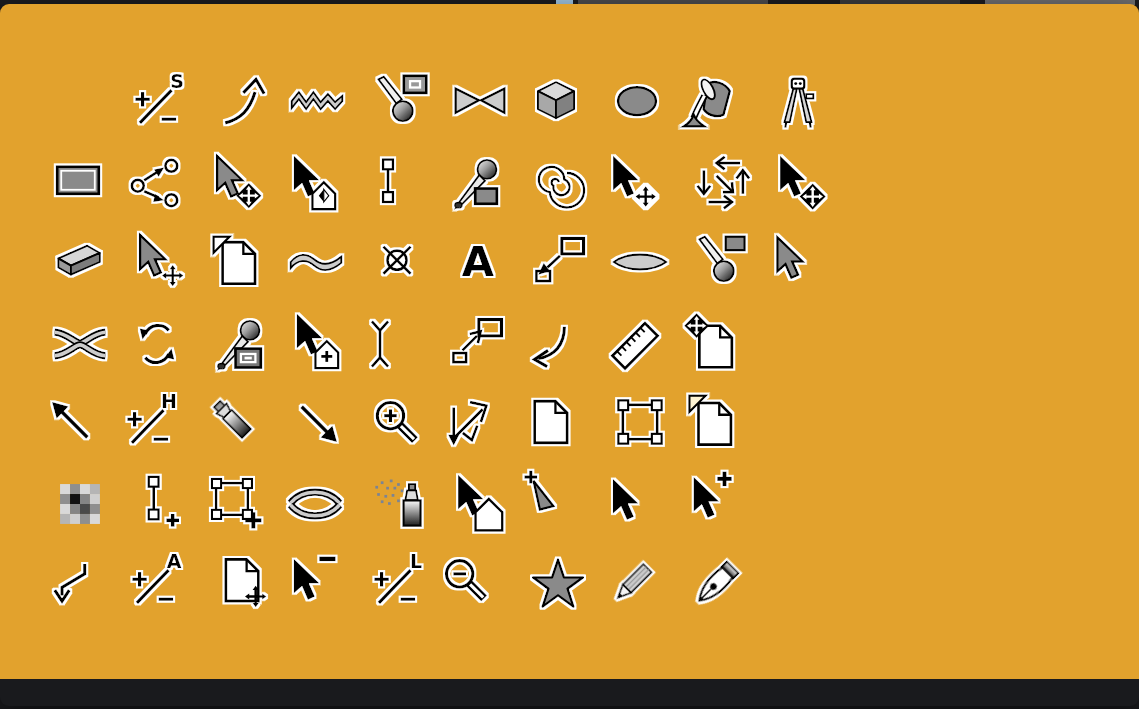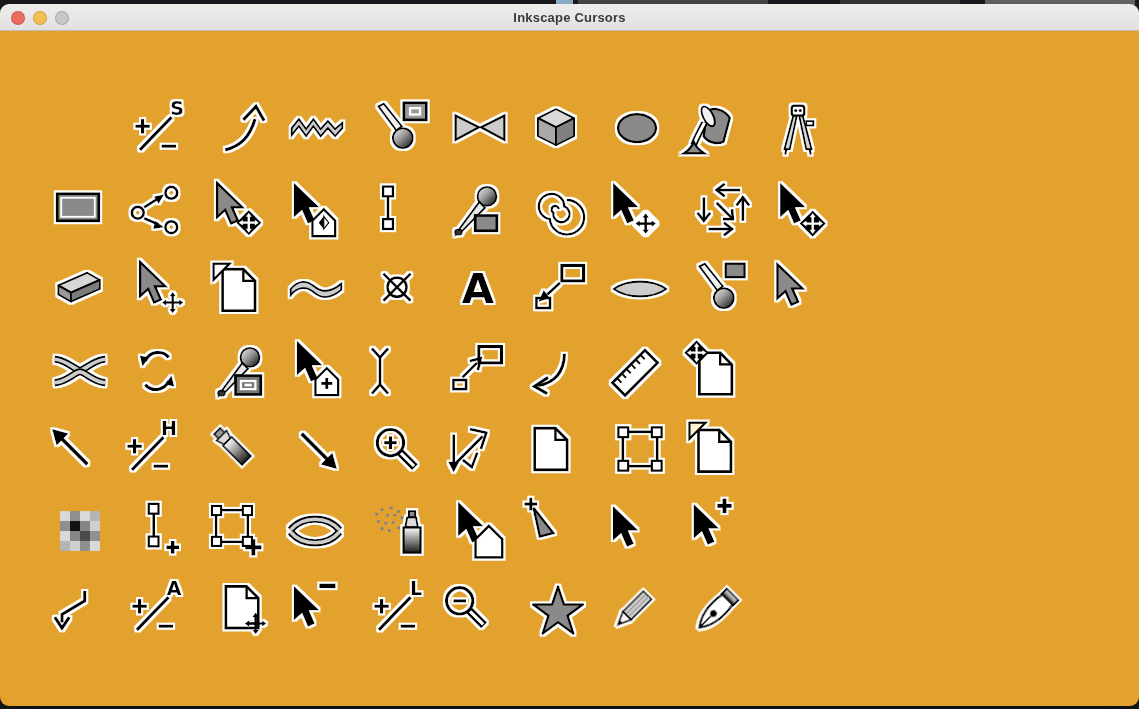--- a/index.html
+++ b/index.html
@@ -100,28 +100,20 @@
 </svg>
 
 <div class="desktop-strip">
   <div class="frag" style="left:556px;width:17px;background:#9ec3e0"></div>
   <div class="frag" style="left:578px;width:190px;background:#4c4c4e"></div>
   <div class="frag" style="left:840px;width:120px;background:#3a3a3c"></div>
   <div class="frag" style="left:985px;width:150px;background:#6d6d6f"></div>
 </div>
 
 <div class="window">
-  <div class="titlebar">
-    <div class="traffic">
-      <div class="tl close"></div>
-      <div class="tl min"></div>
-      <div class="tl zoomb"></div>
-    </div>
-    <div class="title">Inkscape Cursors</div>
-  </div>
 
   <div class="canvas">
 
     <div class="cur" style="left:129px;top:69px">
       <svg viewBox="0 0 64 64">
           <g filter="url(#halo)">
         <use href="#pencil-pm"></use>
             <text class="ltr" x="53" y="17">S</text>
       </g>
         </svg>

